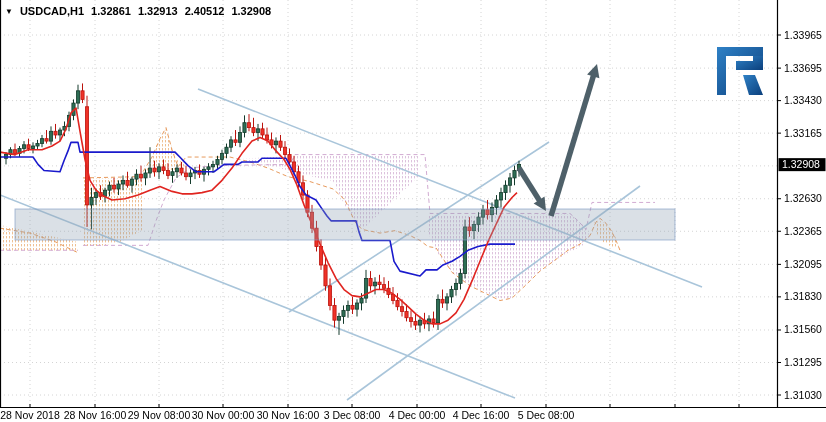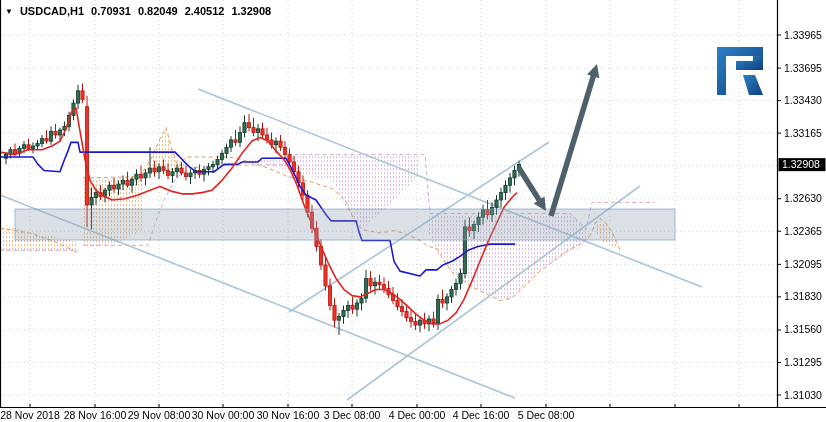--- a/index.html
+++ b/index.html
@@ -11,22 +11,22 @@
   #symbol-header .tri{font-size:8px;line-height:11px;}
   #broker-logo{position:absolute;left:716px;top:46px;width:48px;height:50px;z-index:2;}
 </style>
 </head>
 <body>
 <div id="stage">
 
   <div id="symbol-header">
     <span class="tri">▼</span>
     <span>USDCAD,H1</span>
-    <span>0.70931</span>
-    <span>0.82049</span>
+    <span>1.32861</span>
+    <span>1.32913</span>
     <span>2.40512</span>
     <span>1.32908</span>
   </div>
 
   <svg id="broker-logo" viewBox="0 0 48 50">
     <defs>
       <linearGradient id="lg" x1="0" y1="0" x2="1" y2="1">
         <stop offset="0" stop-color="#2f81c6"></stop>
           <stop offset="1" stop-color="#0b3f7c"></stop>
       </linearGradient>

